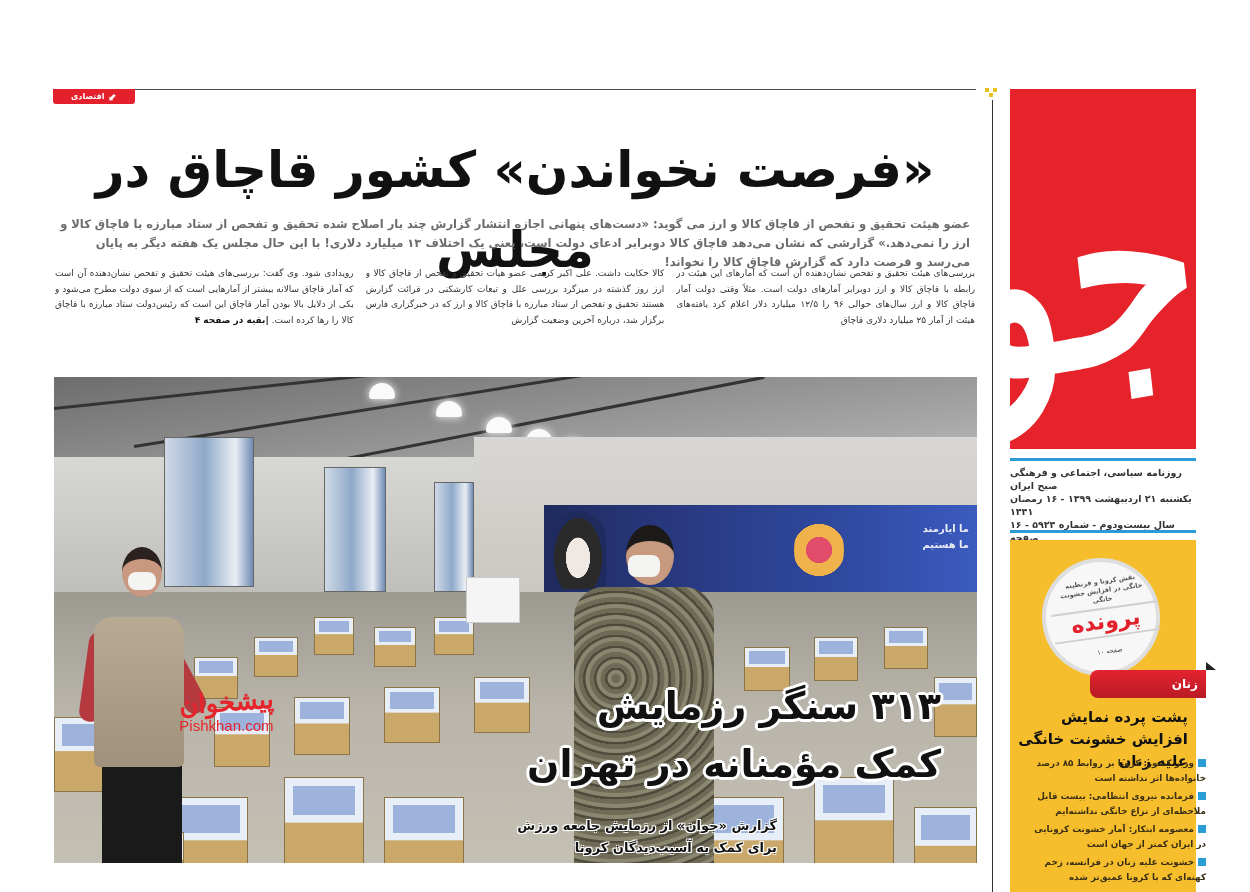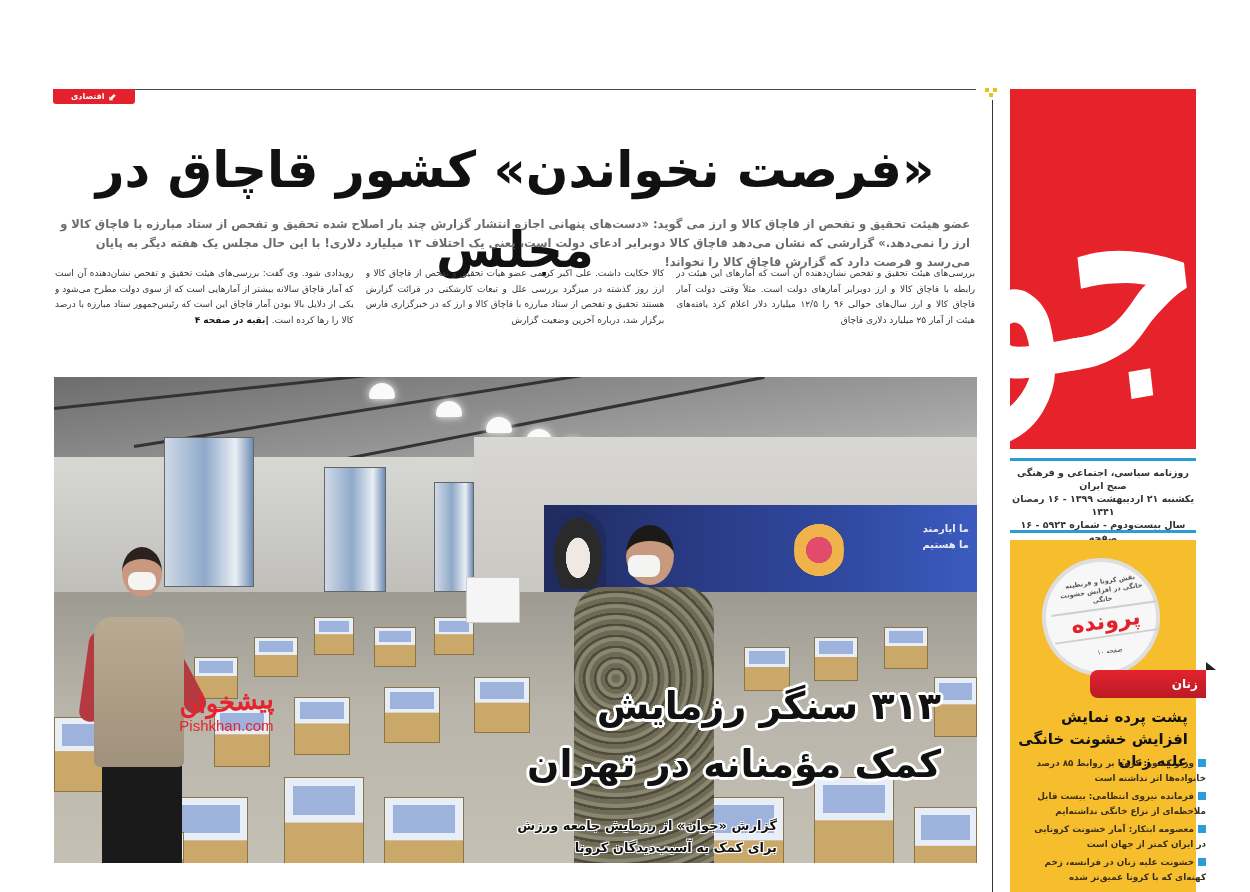--- a/index.html
+++ b/index.html
@@ -108,21 +108,21 @@
   }
   .logo-glyph {
     position: absolute; left: 0; top: 0; width: 100%; height: 100%;
     color: #fff; font-family: "DejaVu Serif", serif; font-weight: bold;
     font-size: 210px; line-height: 360px; text-align: center; direction: rtl;
     transform: scaleY(1.25) rotate(-8deg);
   }
   .info-rule { position: absolute; left: 1010px; width: 186px; height: 3px; background: #2a9cd6; }
   .masthead-info {
     position: absolute; left: 1010px; top: 466px; width: 186px;
-    direction: rtl; text-align: center; font-size: 9.5px; line-height: 13px; font-weight: bold; color: #333;
+    direction: rtl; text-align: left; font-size: 9.5px; line-height: 13px; font-weight: bold; color: #333;
   }
 
   
   .feature {
     position: absolute; left: 1010px; top: 540px; width: 186px; height: 352px; background: #f6be2c;
   }
   .stamp {
     position: absolute; left: 32px; top: 18px; width: 118px; height: 118px; border-radius: 50%;
     background: #f7f7f7; border: 4px solid #dedede; transform: rotate(-8deg);
     direction: rtl; text-align: center;
@@ -158,21 +158,21 @@
   </div>
 
   <h1 class="headline">«فرصت نخواندن» کشور قاچاق در مجلس</h1>
 
   <p class="lead">عضو هیئت تحقیق و تفحص از قاچاق کالا و ارز می گوید: «دست‌های پنهانی اجازه انتشار گزارش چند بار اصلاح شده تحقیق و تفحص از ستاد مبارزه با قاچاق کالا و ارز را نمی‌دهد.» گزارشی که نشان می‌دهد قاچاق کالا دوبرابر ادعای دولت است، یعنی یک اختلاف ۱۳ میلیارد دلاری! با این حال مجلس یک هفته دیگر به پایان می‌رسد و فرصت دارد که گزارش قاچاق کالا را نخواند!</p>
 
   <div class="columns">
     <p class="col">بررسی‌های هیئت تحقیق و تفحص نشان‌دهنده آن است که آمارهای این هیئت در رابطه با قاچاق کالا و ارز دوبرابر آمارهای دولت است. مثلاً وقتی دولت آمار قاچاق کالا و ارز سال‌های حوالی ۹۶ را ۱۲/۵ میلیارد دلار اعلام کرد یافته‌های هیئت از آمار ۲۵ میلیارد دلاری قاچاق</p>
     <p class="col">کالا حکایت داشت. علی اکبر کریمی عضو هیات تحقیق و تفحص از قاچاق کالا و ارز روز گذشته در میزگرد بررسی علل و تبعات کارشکنی در قرائت گزارش هستند تحقیق و تفحص از ستاد مبارزه با قاچاق کالا و ارز که در خبرگزاری فارس برگزار شد، درباره آخرین وضعیت گزارش</p>
     <p class="col">
-      <span>رویدادی شود. وی گفت: بررسی‌های هیئت تحقیق و تفحص نشان‌دهنده آن است که آمار قاچاق سالانه بیشتر از آمارهایی است که از سوی دولت مطرح می‌شود و یکی از دلایل بالا بودن آمار قاچاق این است که رئیس‌جمهور ستاد مبارزه با درصد کالا را رها کرده است.</span>
+      <span>رویدادی شود. وی گفت: بررسی‌های هیئت تحقیق و تفحص نشان‌دهنده آن است که آمار قاچاق سالانه بیشتر از آمارهایی است که از سوی دولت مطرح می‌شود و یکی از دلایل بالا بودن آمار قاچاق این است که رئیس‌دولت ستاد مبارزه با قاچاق کالا را رها کرده است.</span>
       <span class="more">|بقیه در صفحه ۴</span>
     </p>
   </div>
 
   <div class="photo">
     <div class="ceiling"></div>
     <div class="beam" style="left:0;top:30px;width:520px;transform:rotate(-6deg);"></div>
     <div class="beam" style="left:80px;top:68px;width:560px;transform:rotate(-9deg);"></div>
     <div class="beam" style="left:200px;top:98px;width:520px;transform:rotate(-11deg);"></div>
     <div class="lamp" style="left:315px;top:6px;"></div>

